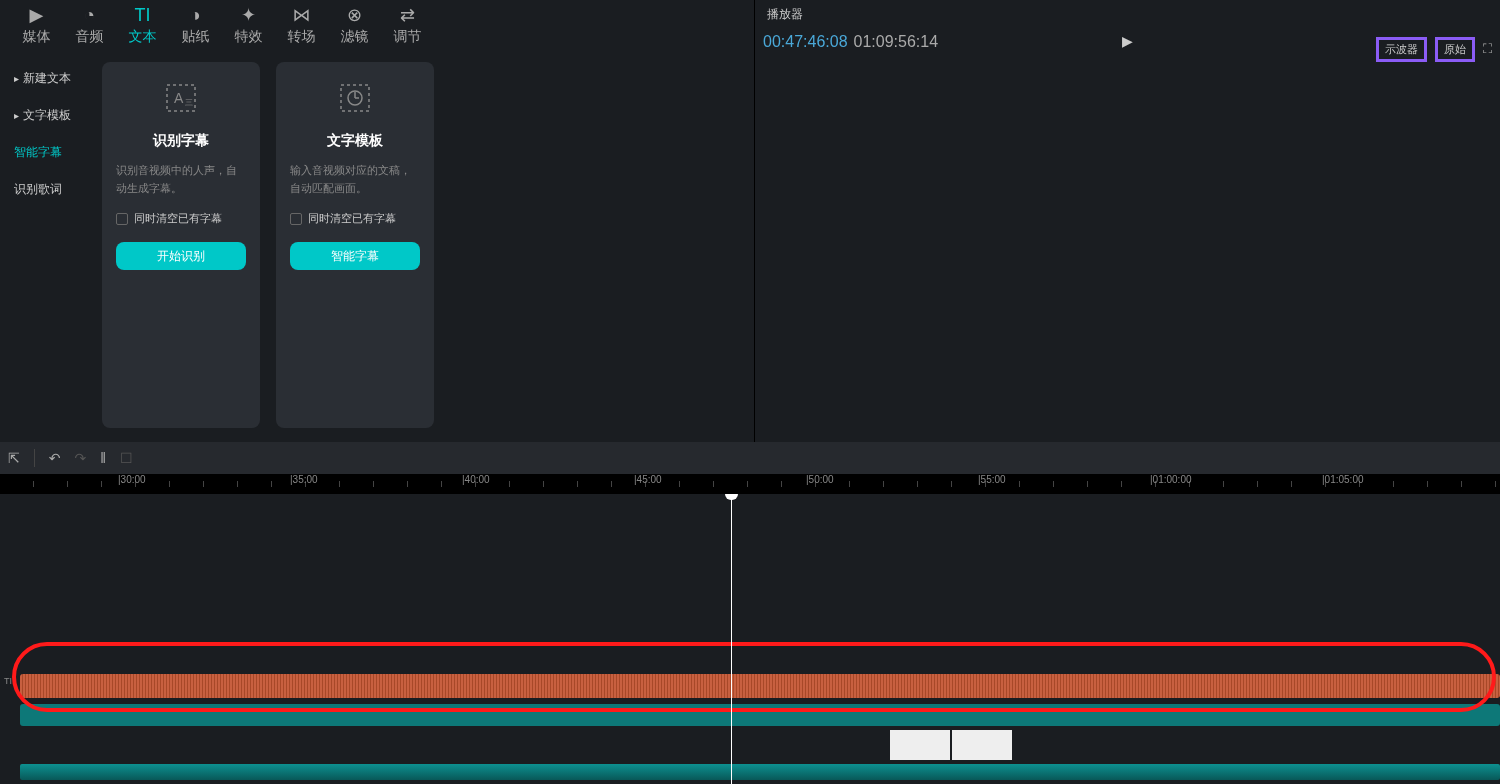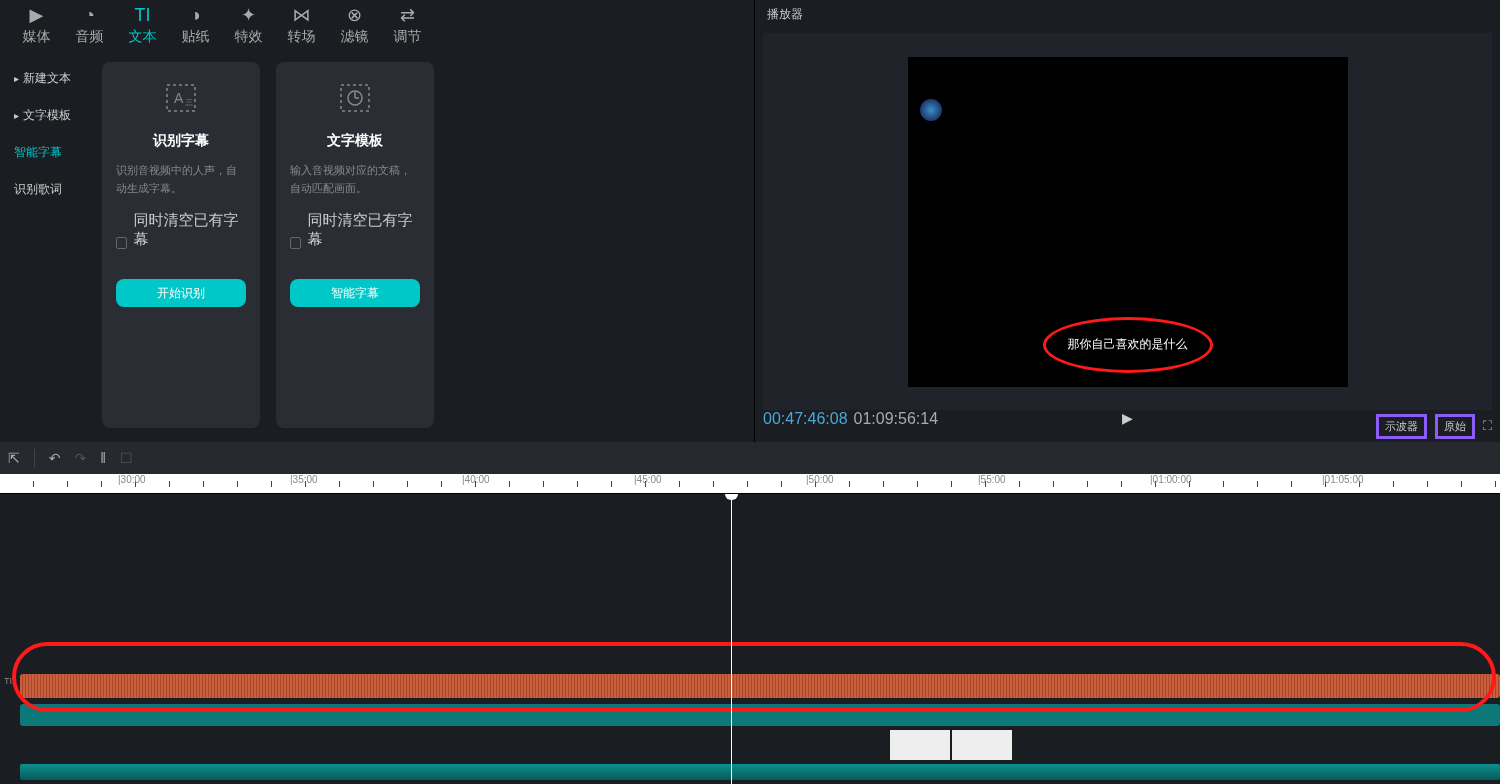--- a/index.html
+++ b/index.html
@@ -14,21 +14,21 @@
 .below-tabs{display:flex;height:390px}
 .side-menu{width:90px;padding-top:10px}
 .side-item{padding:10px 14px;font-size:12px;color:#ccc;cursor:pointer;display:flex;align-items:center}
 .side-item.active{color:#00c8c8}
 .side-item .caret{margin-right:4px;font-size:10px}
 .cards-area{display:flex;padding:12px;gap:16px}
 .card{width:158px;background:#2a2e34;border-radius:8px;padding:16px 14px;display:flex;flex-direction:column;align-items:center}
 .card-icon{width:40px;height:40px;margin-bottom:14px;display:flex;align-items:center;justify-content:center;color:#888}
 .card-title{font-size:14px;font-weight:700;margin-bottom:12px}
 .card-desc{font-size:11px;color:#888;line-height:1.6;margin-bottom:14px;text-align:left;width:100%}
-.card-check{display:flex;align-items:flex-end;font-size:15px;color:#ccc;margin-bottom:30px;width:100%}
+.card-check{display:flex;align-items:center;font-size:11px;color:#ccc;margin-bottom:16px;width:100%}
 .card-check .box{width:12px;height:12px;border:1px solid #666;border-radius:2px;margin-right:6px}
 .card-btn{width:100%;height:28px;background:#00c8c8;border:none;border-radius:8px;color:#fff;font-size:12px;cursor:pointer}
 .right-panel{flex:1;background:#1a1d21;display:flex;flex-direction:column;padding:0 8px}
 .player-title{font-size:12px;color:#ccc;padding:6px 4px 10px}
 .player-stage{flex:1;display:flex;align-items:center;justify-content:center;background:#20242a;position:relative}
 .video-frame{width:440px;height:330px;background:#000;position:relative}
 .logo-bubble{position:absolute;top:42px;left:12px;width:22px;height:22px;background:radial-gradient(circle,#3a8fc8,#114);border-radius:50%}
 .annotation-ellipse{position:absolute;border:3px solid #ff1a1a;border-radius:50%;pointer-events:none}
 .sub-annot{width:170px;height:56px;bottom:14px;left:50%;transform:translateX(-50%)}
 .subtitle-text{position:absolute;bottom:34px;left:50%;transform:translateX(-50%);font-size:12px;color:#fff;white-space:nowrap}
@@ -37,21 +37,21 @@
 .play-btn{margin-left:auto;margin-right:auto;position:absolute;left:50%;transform:translateX(-50%);color:#ccc;font-size:14px;cursor:pointer}
 .player-bar-wrap{position:relative;display:flex;height:32px}
 .right-btns{display:flex;gap:8px;align-items:center;margin-left:auto}
 .box-btn{border:3px solid #8b5cf6;color:#ccc;font-size:11px;padding:2px 6px;background:transparent;cursor:pointer}
 .expand-icon{color:#aaa;font-size:13px;cursor:pointer}
 .timeline-area{height:342px;background:#1a1d21;display:flex;flex-direction:column}
 .tl-toolbar{height:32px;background:#26292e;display:flex;align-items:center;padding:0 8px;gap:14px}
 .tl-tool{color:#aaa;font-size:14px;cursor:pointer}
 .tl-tool.dim{color:#555}
 .tl-sep{width:1px;height:18px;background:#444}
-.tl-ruler{height:20px;background:#ffffff;position:relative;overflow:hidden;border-bottom:1px solid #000}
+.tl-ruler{height:20px;background:#000000;position:relative;overflow:hidden;border-bottom:1px solid #000}
 .ruler-tick{position:absolute;top:0;font-size:10px;color:#888}
 .tl-tracks{flex:1;position:relative;background:#1a1d21;overflow:hidden}
 .playhead{position:absolute;top:0;bottom:0;width:1px;background:#fff;z-index:10}
 .playhead-handle{position:absolute;top:-10px;left:-6px;width:13px;height:16px;background:#fff;border-radius:3px 3px 6px 6px}
 .track{position:absolute;left:20px;right:0;height:24px}
 .subtitle-track{top:180px;background:repeating-linear-gradient(90deg,#c86040 0 2px,#a84828 2px 3px);border-radius:3px}
 .video-track{top:210px;height:22px;background:#0d7878;border-radius:3px}
 .thumb-row{top:236px;height:30px;display:flex;left:20px;right:0}
 .thumb{width:60px;height:30px;background:#eee;margin-left:860px;margin-right:2px;position:absolute}
 .audio-track{top:270px;height:16px;background:linear-gradient(#0d9090,#085858);border-radius:2px}
@@ -149,27 +149,20 @@
               <span class="box"></span>
               <span>同时清空已有字幕</span>
             </div>
           <button class="card-btn">智能字幕</button>
         </div>
       </div>
     </div>
   </div>
   <div class="right-panel">
     <div class="player-title">播放器</div>
-    <div class="player-stage">
-      <div class="video-frame">
-        <div class="logo-bubble"></div>
-        <div class="subtitle-text">那你自己喜欢的是什么</div>
-        <div class="annotation-ellipse sub-annot"></div>
-      </div>
-    </div>
     <div class="player-bar-wrap">
       <span class="time-cur">00:47:46:08</span>
       <span class="time-total">01:09:56:14</span>
       <span class="play-btn">▶</span>
       <div class="right-btns">
         <button class="box-btn">示波器</button>
         <button class="box-btn">原始</button>
         <span class="expand-icon">⛶</span>
       </div>
     </div>

